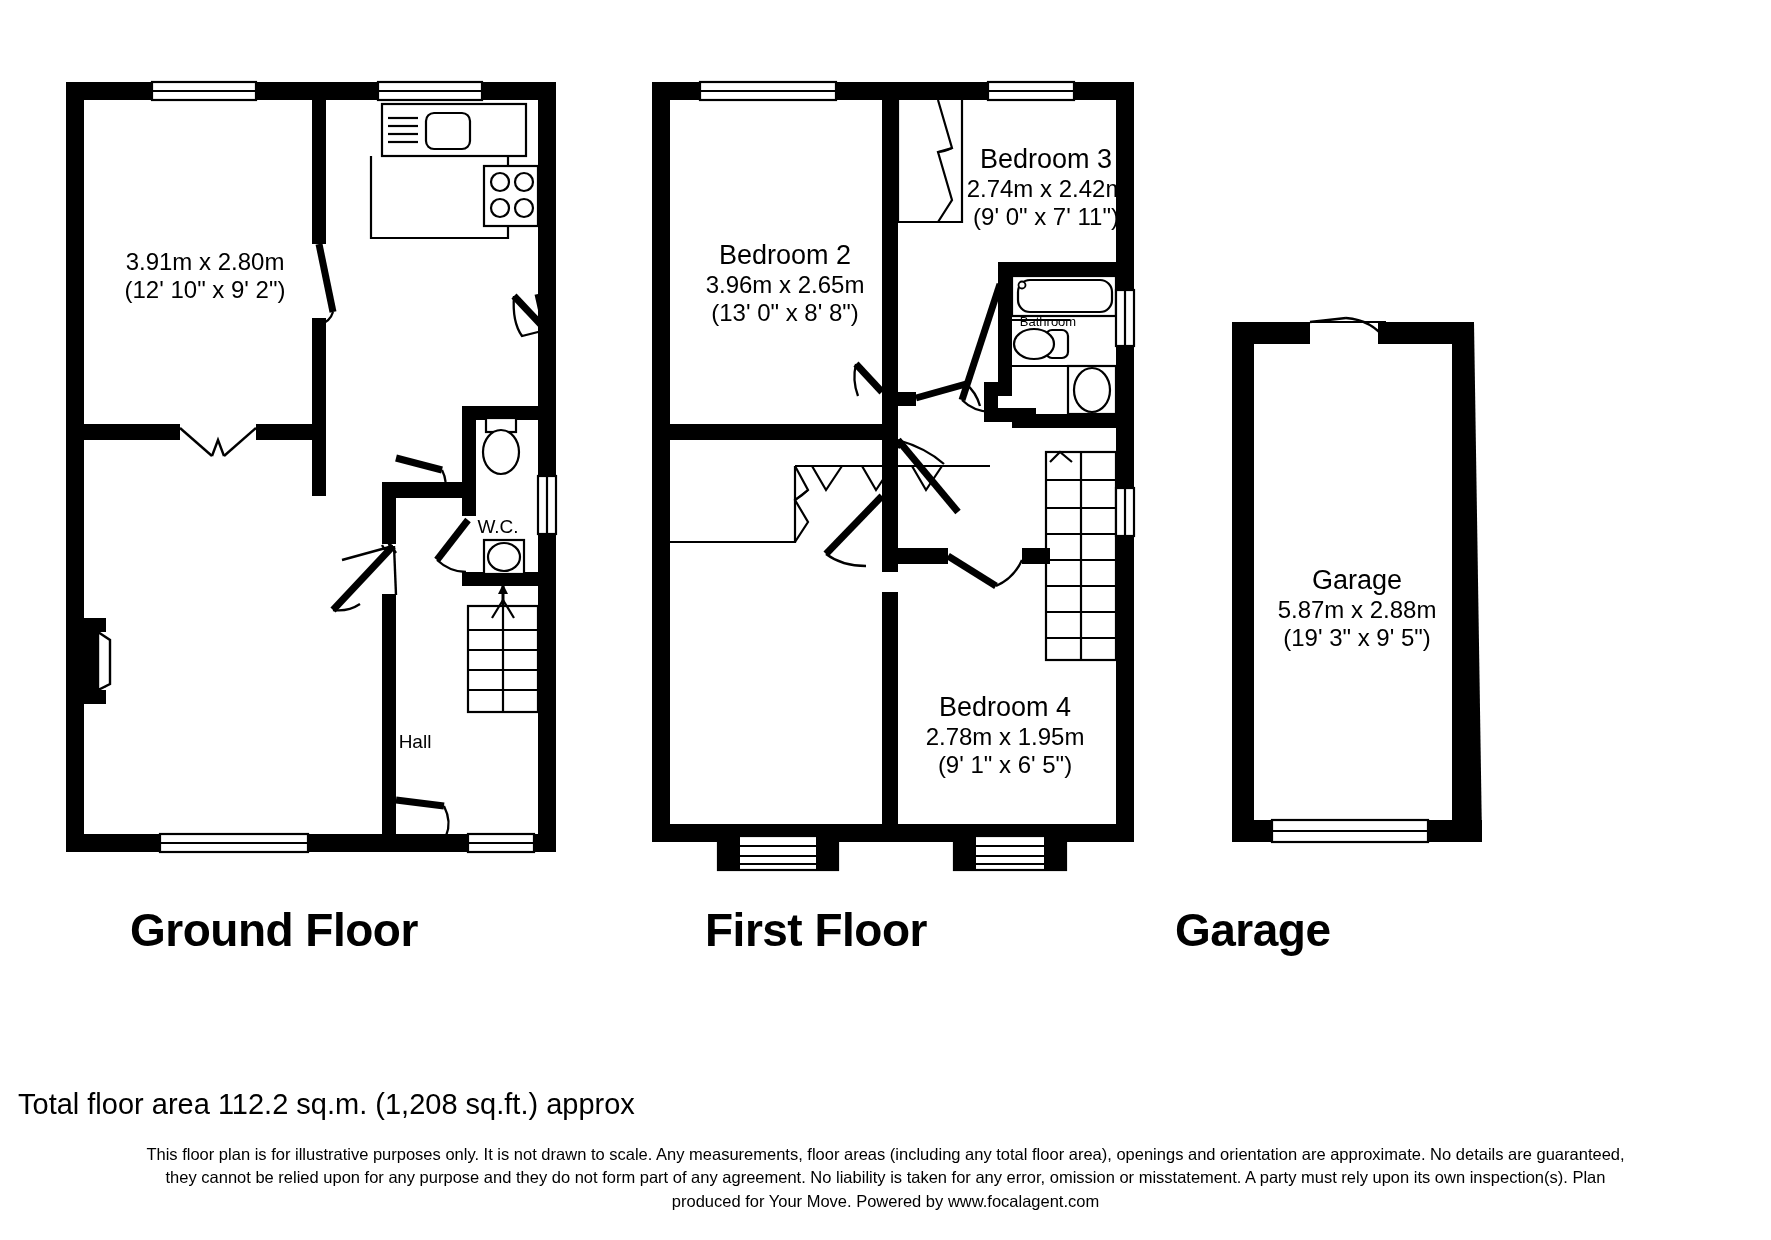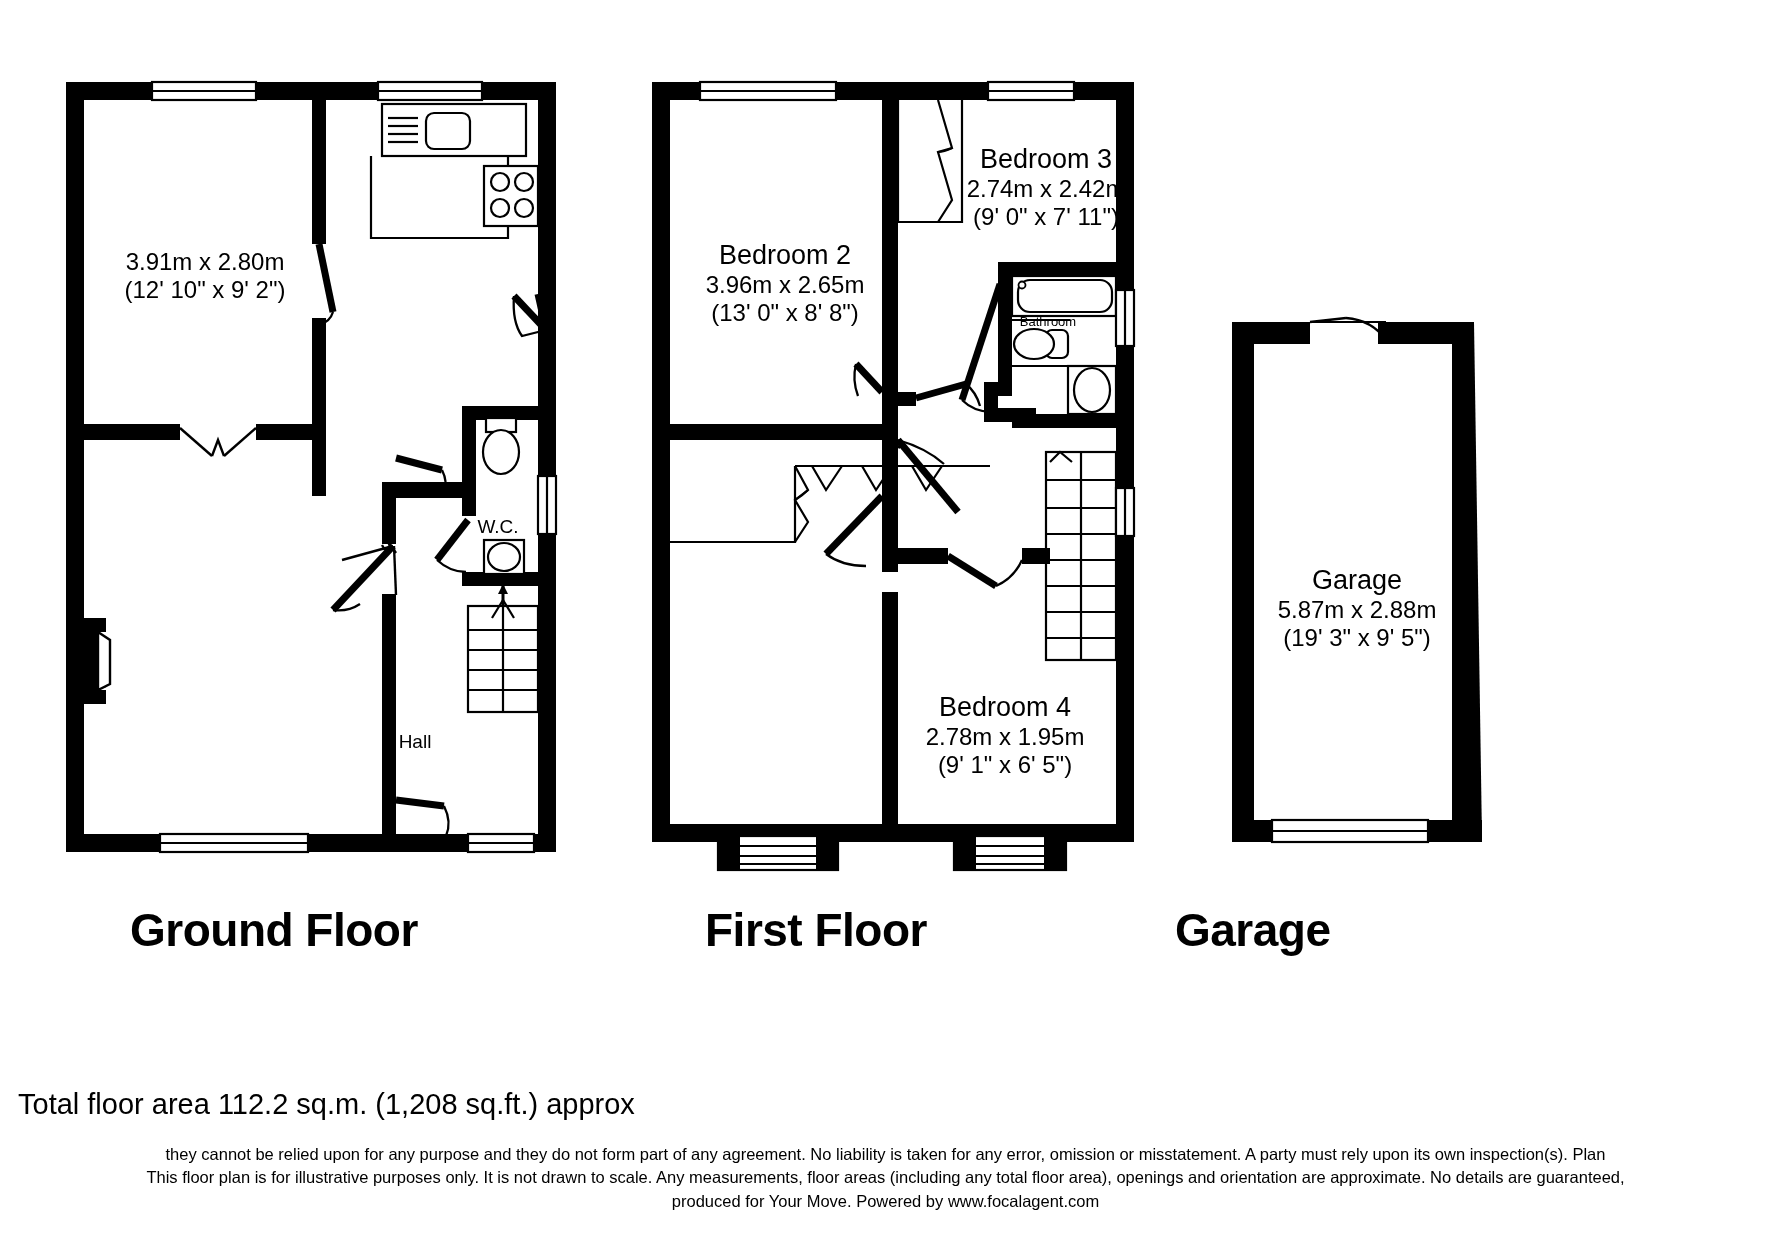--- a/index.html
+++ b/index.html
@@ -389,18 +389,18 @@
     <span class="room-dim-ft">(19' 3" x 9' 5")</span>
   </div>
 
   <div class="floor-title" style="left:130px; top:903px; width:380px;">Ground Floor</div>
   <div class="floor-title" style="left:705px; top:903px; width:380px;">First Floor</div>
   <div class="floor-title" style="left:1175px; top:903px; width:380px;">Garage</div>
 
   <div id="total-area">Total floor area 112.2 sq.m. (1,208 sq.ft.) approx</div>
 
   <div id="disclaimer">
+    <span class="dline">This floor plan is for illustrative purposes only. It is not drawn to scale. Any measurements, floor areas (including any total floor area), openings and orientation are approximate. No details are guaranteed,</span>
     <span class="dline">they cannot be relied upon for any purpose and they do not form part of any agreement. No liability is taken for any error, omission or misstatement. A party must rely upon its own inspection(s).  Plan</span>
-    <span class="dline">This floor plan is for illustrative purposes only. It is not drawn to scale. Any measurements, floor areas (including any total floor area), openings and orientation are approximate. No details are guaranteed,</span>
     <span class="dline">produced for Your Move. Powered by www.focalagent.com</span>
   </div>
 
 </div>
 
 </body></html>

